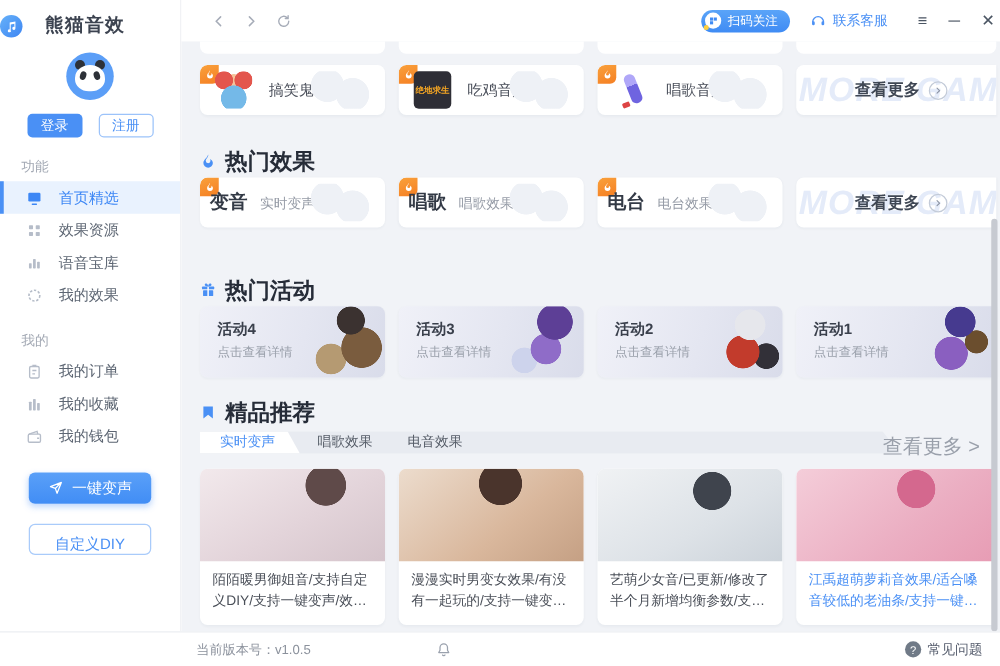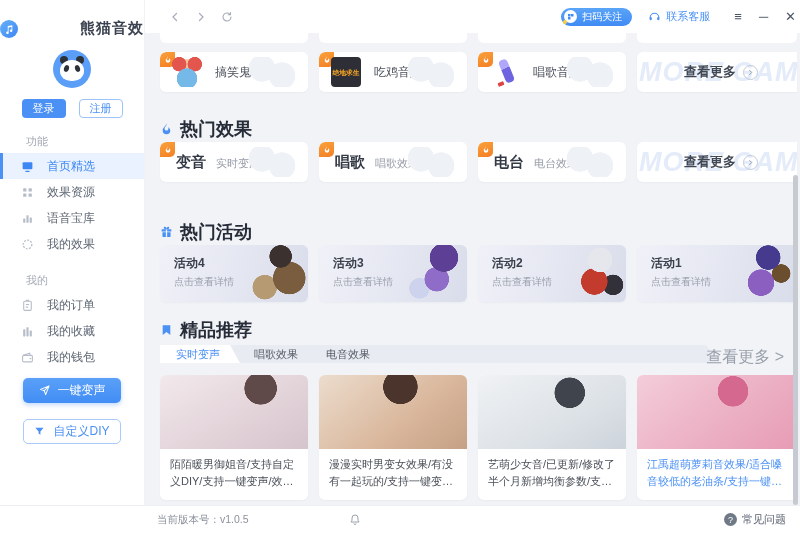--- a/index.html
+++ b/index.html
@@ -20,41 +20,41 @@
       linear-gradient(#3f8bf4,#3f8bf4) 100% 0/2.5px 2.5px no-repeat,
       linear-gradient(#3f8bf4,#3f8bf4) 0 100%/2.5px 2.5px no-repeat; }
   .qr-dot { position:absolute; left:-1px; bottom:-1px; width:4px; height:4px; border-radius:50%; background:#ffcf3e; }
   .service { display:flex; align-items:center; gap:5px; color:#4a90f5; font-size:11px; cursor:pointer; }
   .service svg { width:13px; height:13px; }
   .winctl { display:flex; align-items:center; gap:17px; margin-left:8px; color:#4b5563; }
   .winctl span { font-size:13px; line-height:1; cursor:pointer; color:#4b5563; }
 
   
   .sidebar { position:absolute; left:0; top:0; width:145px; height:505px; background:#fff; z-index:5; border-right:1px solid #f1f2f5; }
-  .logo { display:flex; align-items:center; justify-content:space-between; gap:18px; margin-top:19px; }
+  .logo { display:flex; align-items:center; justify-content:flex-start; gap:18px; margin-top:11px; }
   .logo-ico { width:18px; height:18px; border-radius:50%; background:linear-gradient(135deg,#66b1f9,#3e86f3); display:flex; align-items:center; justify-content:center; }
   .logo-ico svg { width:10px; height:10px; }
   .logo-text { font-size:15px; font-weight:bold; color:#3c4350; letter-spacing:1px; }
   .avatar { position:relative; width:38px; height:38px; border-radius:50%; background:#5b9ef7; margin:12px auto 0; cursor:pointer; }
   .p-ear { position:absolute; top:6px; width:8px; height:8px; border-radius:50%; background:#2d3138; }
   .p-ear.l { left:7px; } .p-ear.r { right:7px; }
   .p-face { position:absolute; left:7px; top:10px; width:24px; height:21px; border-radius:50% 50% 46% 46%; background:#fff; }
   .p-eye { position:absolute; top:5px; width:5px; height:7px; border-radius:50%; background:#2d3138; }
   .p-eye.l { left:4px; transform:rotate(18deg); } .p-eye.r { right:4px; transform:rotate(-18deg); }
   .auth-row { display:flex; justify-content:center; gap:13px; margin-top:11px; }
   .btn-login { width:44px; height:19px; border-radius:4px; background:#4a90f5; color:#fff; font-size:11px; display:flex; align-items:center; justify-content:center; cursor:pointer; }
   .btn-register { width:44px; height:19px; border-radius:4px; background:#fff; border:1px solid #9cc3fa; color:#4a90f5; font-size:11px; display:flex; align-items:center; justify-content:center; cursor:pointer; }
-  .side-label { margin:16px 0 4px 26px; font-size:11px; color:#a3a9b4; }
+  .side-label { margin:16px 0 4px 17px; font-size:11px; color:#a3a9b4; }
   .side-item { position:relative; display:flex; align-items:center; gap:13px; height:26px; padding-left:21px; font-size:12px; color:#5d6673; cursor:pointer; }
   .side-item svg { width:13px; height:13px; flex:none; }
   .side-item.active { background:#e9f2fe; color:#3d87f5; }
   .side-item.active::before { content:""; position:absolute; left:0; top:0; bottom:0; width:3px; background:#4a90f5; }
   .side-actions { position:absolute; left:0; right:0; top:378px; display:flex; flex-direction:column; align-items:center; gap:16px; }
   .btn-voice { width:98px; height:25px; border-radius:5px; background:linear-gradient(180deg,#5aa0f8,#418df5); color:#fff; font-size:12px; display:flex; align-items:center; justify-content:center; gap:8px; cursor:pointer; box-shadow:0 2px 5px rgba(74,144,245,.35); }
-  .btn-diy { width:98px; height:25px; border-radius:5px; background:#fff; border:1px solid #a9cbfa; color:#4a90f5; font-size:12px; display:flex; align-items:center; justify-content:center; gap:8px; cursor:pointer; }
+  .btn-diy { width:98px; height:25px; border-radius:5px; background:#fff; border:1px solid #a9cbfa; color:#4a90f5; font-size:12px; display:flex; align-items:center; justify-content:center; gap:8px; cursor:pointer;flex-direction:column; }
   .btn-voice svg,.btn-diy svg { width:11px; height:11px; }
 
   
   .content { position:absolute; left:145px; top:33px; right:0; height:472px; background:#f1f3f7; overflow:hidden; }
   .card { position:absolute; background:#fff; border-radius:6px; box-shadow:0 1px 2px rgba(25,45,85,.04); overflow:hidden; cursor:pointer; }
   .sliver { position:absolute; top:0; height:10px; background:#fff; border-radius:0 0 6px 6px; }
   .row1 { top:19px; height:40px; }
   .row2 { top:109px; height:40px; }
   .c1 { left:15px; width:148px; } .c2 { left:174px; width:148px; }
   .c3 { left:333px; width:148px; } .c4 { left:492px; width:160px; border-radius:6px 0 0 6px; }
@@ -77,21 +77,21 @@
       radial-gradient(circle at 32% 38%, #eef1f6 0 13px, transparent 13.5px),
       radial-gradient(circle at 68% 62%, #eef1f6 0 13px, transparent 13.5px); }
   .more-card { display:flex; align-items:center; justify-content:center; gap:7px; }
   .wm { position:absolute; left:2px; top:5px; font-size:27px; font-weight:900; font-style:italic; color:#e4ebf9; white-space:nowrap; letter-spacing:1px; }
   .more-label { position:relative; font-size:13px; font-weight:bold; color:#3f4754;margin-left:8px; }
   .more-arrow { position:relative; width:15px; height:15px; border:1px solid #c3cbd8; border-radius:50%; display:flex; align-items:center; justify-content:center; }
   .more-arrow svg { width:7px; height:7px; stroke:#8b93a3; }
   .sec-head { position:absolute; left:15px; display:flex; align-items:center; gap:7px; }
   .sec-head svg { width:13px; height:14px; }
   .sec-title { font-size:18px; font-weight:bold; color:#262c38; }
-  .eff-inner { display:flex; align-items:baseline; gap:10px; height:100%; padding-left:16px; position:relative; }
+  .eff-inner { display:flex; align-items:baseline; gap:10px; height:100%; padding-left:8px; position:relative; }
   .eff-title { font-size:15px; font-weight:bold; color:#333a46; line-height:40px; }
   .eff-sub { font-size:11px; color:#959ba6; }
 
   
   .act { top:212px; height:57px; background:linear-gradient(105deg,#f0f1f8 0%,#e4e6f1 55%,#d9dcea 100%); }
   .act .a-title { position:absolute; left:14px; top:10px; font-size:12px; font-weight:bold; color:#3a404c; }
   .act .a-sub { position:absolute; left:14px; top:30px; font-size:10px; color:#9aa0ab; }
   .a-art { position:absolute; right:0; top:0; width:72px; height:57px; }
   .art4 { background:
       radial-gradient(circle at 62% 20%, #3b3230 0 11px, transparent 11.5px),

